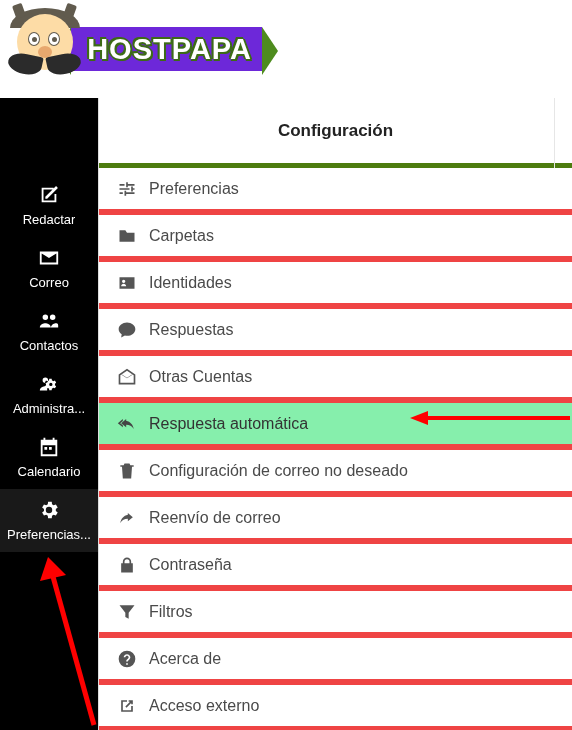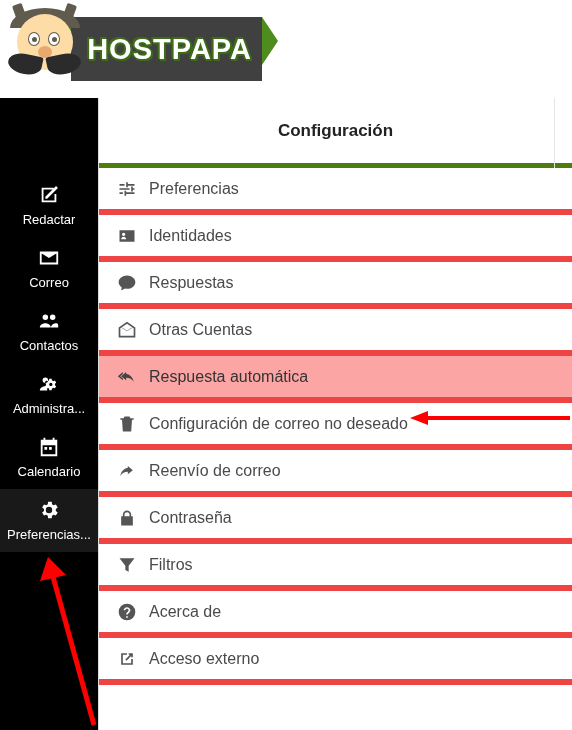--- a/index.html
+++ b/index.html
@@ -20,22 +20,22 @@
     .mascot-hair-right { position:absolute; right:4px; top:-6px; width:10px; height:14px; background:#615b4e; transform:rotate(20deg); border-radius:2px; }
     .mascot-eye-l { position:absolute; left:18px; top:22px; width:12px; height:14px; background:#fff; border-radius:50%; border:1px solid #615b4e;}
     .mascot-eye-r { position:absolute; left:38px; top:22px; width:12px; height:14px; background:#fff; border-radius:50%; border:1px solid #615b4e;}
     .mascot-pupil-l { position:absolute; left:22px; top:27px; width:5px; height:5px; background:#615b4e; border-radius:50%; }
     .mascot-pupil-r { position:absolute; left:42px; top:27px; width:5px; height:5px; background:#615b4e; border-radius:50%; }
     .mascot-nose { position:absolute; left:28px; top:36px; width:14px; height:12px; background:#e8a86e; border-radius:50%; }
     .mascot-mustache-l { position:absolute; left:-2px; top:44px; width:34px; height:20px; background:#2b2b2b; border-radius:50% 10% 50% 50%; transform:rotate(12deg); }
     .mascot-mustache-r { position:absolute; right:-2px; top:44px; width:34px; height:20px; background:#2b2b2b; border-radius:10% 50% 50% 50%; transform:rotate(-12deg); }
 
     .logo-banner {
-      position: relative; left:-8px; height: 64px;
-      background: #404040;
+      position: relative; left:-8px; height: 44px;
+      background: #6d28d9;
       padding: 0 10px 0 16px;
       display:flex; align-items:center;
       z-index:1;
       justify-content:center;
     }
     .logo-banner::before {
       content:''; position:absolute; left:-16px; top:0; width:0;height:0;
       border-top:24px solid transparent; border-bottom:24px solid transparent;
       border-right:16px solid #4e8c1e;
     }
@@ -87,21 +87,21 @@
 
     .list { }
     .list-item {
       display:flex; align-items:center;
       height: 47px;
       padding: 0 14px;
       border-bottom:6px solid #ef4444;
       color:#4a4a4a; font-size:16px;
       cursor:pointer;
     }
-    .list-item.selected { background:#fca5a5; color:#333; }
+    .list-item.selected { background:#86efac; color:#333; }
     .list-icon { width:28px; display:flex; align-items:center; justify-content:center; margin-right:8px; }
     .list-icon svg { width:20px; height:20px; fill:#555; }
     .list-item.selected .list-icon svg { fill:#444; }
 
     
     .arrow { position:absolute; pointer-events:none; }
     .arrow svg { overflow:visible; }
   </style>
 </head>
 <body>
@@ -193,20 +193,28 @@
 
       <div class="list-item">
         <span class="list-icon">
           <svg viewBox="0 0 24 24">
               <path d="M3 6h6v2H3V6zm10 0h8v2h-8V6zm-2-2v6h2V4h-2zM3 11h12v2H3v-2zm16 0h2v2h-2v-2zm-2-2v6h2V9h-2zM3 16h4v2H3v-2zm8 0h10v2H11v-2zm-2-2v6h2v-6H9z"></path>
             </svg>
         </span>
         <span>Preferencias</span>
       </div>
 
+      <div class="list-item">
+        <span class="list-icon">
+          <svg viewBox="0 0 24 24">
+              <path d="M3 5h7l2 3h9v11H3V5z"></path>
+            </svg>
+        </span>
+        <span>Carpetas</span>
+      </div>
 
       <div class="list-item">
         <span class="list-icon">
           <svg viewBox="0 0 24 24">
               <path d="M3 5h18v14H3V5zm5 3a2 2 0 100 4 2 2 0 000-4zm-3 8h6c0-1.7-1.5-3-3-3s-3 1.3-3 3zm9-6h6v2h-6v-2zm0 4h6v2h-6v-2z"></path>
             </svg>
         </span>
         <span>Identidades</span>
       </div>
 

